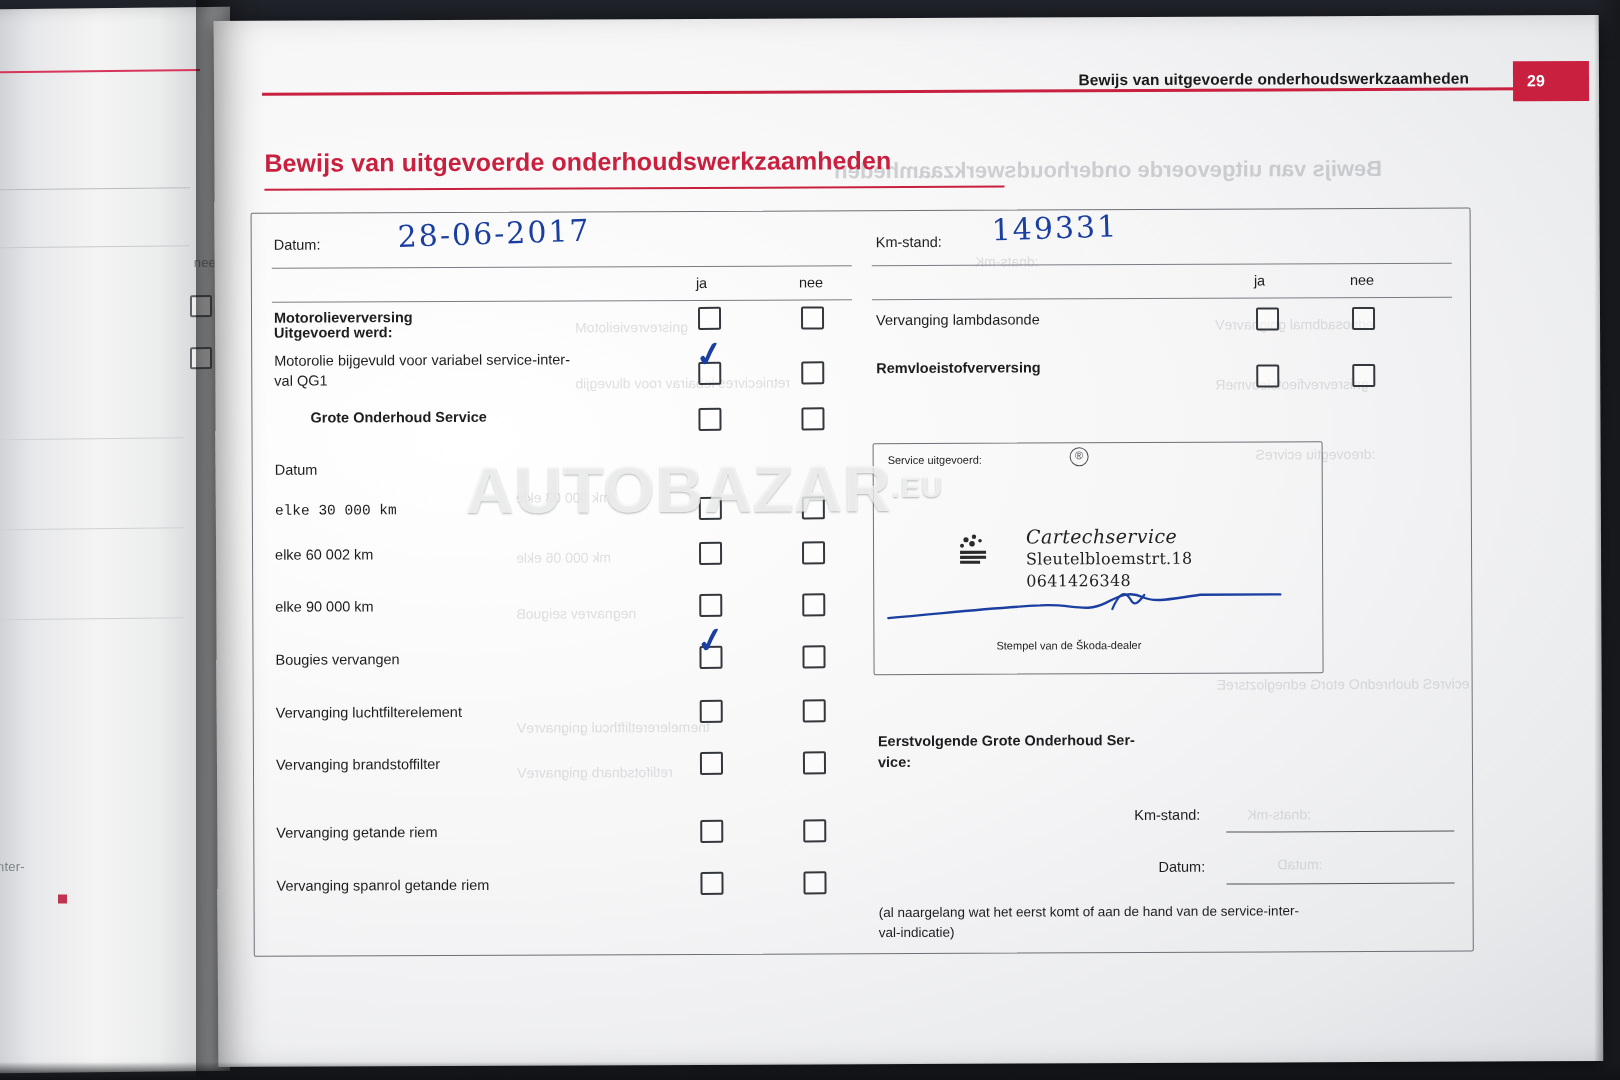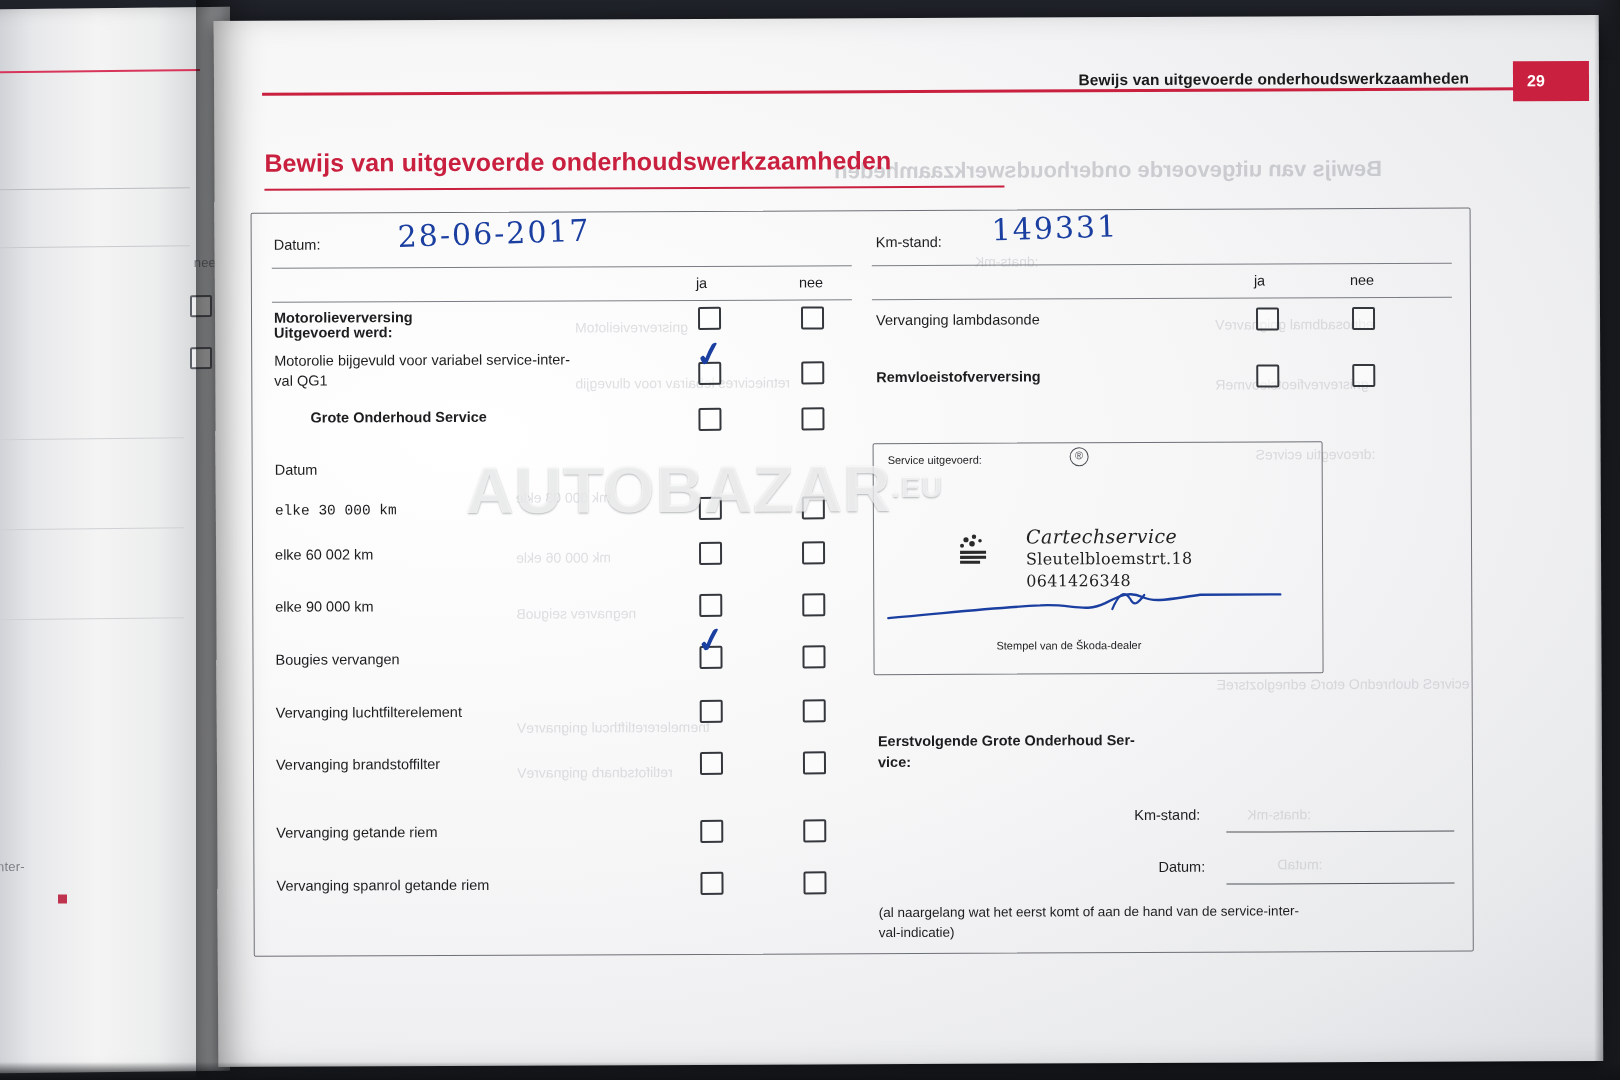--- a/index.html
+++ b/index.html
@@ -385,21 +385,21 @@
       <div class="chk" style="left:549px; top:608px;"></div>
 
       <div class="lbl frm" style="left:22px; top:663px;">Vervanging spanrol getande riem</div>
       <div class="chk" style="left:446px; top:660px;"></div>
       <div class="chk" style="left:549px; top:660px;"></div>
 
       <div class="lbl frm" style="left:624px; top:100px;">Vervanging lambdasonde</div>
       <div class="chk" style="left:1004px; top:98px;"></div>
       <div class="chk" style="left:1100px; top:98px;"></div>
 
-      <div class="lbl b frm" style="left:624px; top:157px;text-align:right;">Remvloeistofverversing</div>
+      <div class="lbl b frm" style="left:624px; top:148px;text-align:right;">Remvloeistofverversing</div>
       <div class="chk" style="left:1004px; top:155px;"></div>
       <div class="chk" style="left:1100px; top:155px;"></div>
 
       <div class="stamp-box" style="left:620px; top:232px; width:448px; height:230px;">
         <div class="stamp-label" style="left:14px; top:10px;">Service uitgevoerd:</div>
         <div class="reg-mark" style="left:196px; top:4px;">®</div>
 
         <svg class="stamp-logo" style="left:82px; top:88px;" viewBox="0 0 66 36">
           <g fill="#2a2a2a">
             <circle cx="10" cy="8" r="2.6"></circle>

